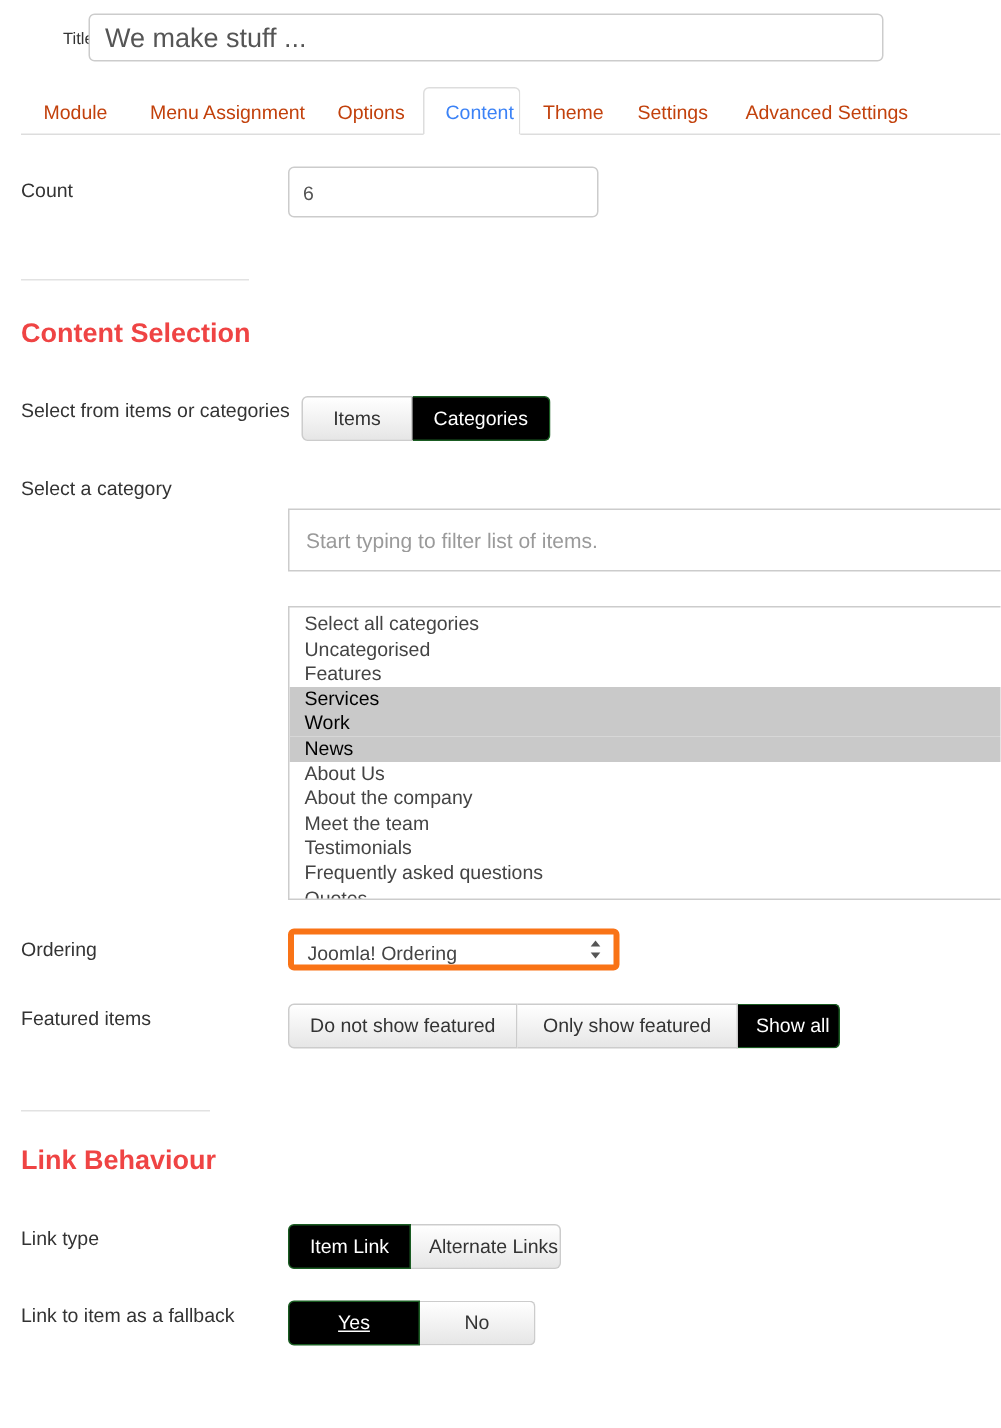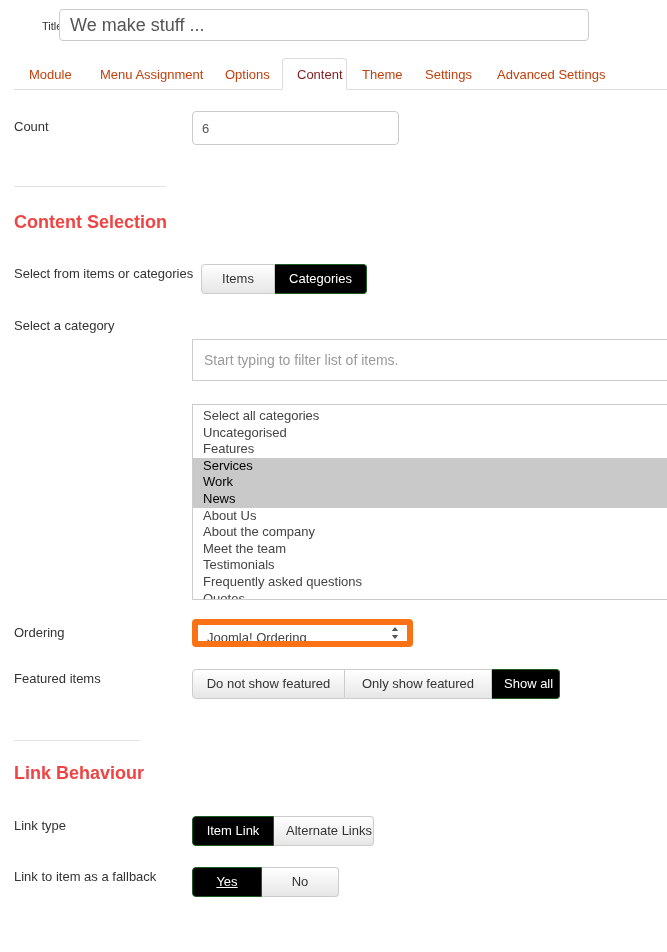--- a/index.html
+++ b/index.html
@@ -65,21 +65,21 @@
     font-size: 13px;
     color: #c2410c;
     padding: 0 14px;
     box-sizing: border-box;
     white-space: nowrap;
     cursor: pointer;
     border: 1px solid transparent;
     border-radius: 4px 4px 0 0;
   }
   .tab.active {
-    color: #7f1d1d;
+    color: #3b82f6;
     background: #ffffff;
     border: 1px solid #dddddd;
     border-bottom: 1px solid #ffffff;
     z-index: 2;
   }
 
   
   .f-label {
     position: absolute;
     left: 14px;
@@ -200,21 +200,21 @@
     background: #c9c9c9;
     color: #000000;
   }
 
   
   .ordering-select {
     position: absolute;
     left: 192px; top: 619px;
     width: 221px; height: 28px;
     box-sizing: border-box;
-    border: 6px solid #f97316;
+    border: 4px solid #f97316;
     border-radius: 4px;
     background: #ffffff;
     font-family: "Liberation Sans", sans-serif;
     font-size: 13px;
     color: #444444;
     padding: 0 22px 0 9px;
     line-height: 26px;
     cursor: pointer;
     white-space: nowrap;
     overflow: hidden;
@@ -301,15 +301,15 @@
 <div class="section-heading" style="top:762px;">Link Behaviour</div>
 
 <div class="f-label" style="top:818px;">Link type</div>
 <div class="btn-group" id="linktype-group" style="left:192px; top:816px;">
     <div class="btn active" style="width: 82px;">Item Link</div>
     <div class="btn" style="width: 100px;">Alternate Links</div>
   </div>
 
 <div class="f-label" style="top:869px;">Link to item as a fallback</div>
 <div class="btn-group" id="fallback-group" style="left:192px; top:867px;">
-    <div class="btn active" style="width: 70px; text-decoration: underline;">Yes</div>
+    <div class="btn active" style="width: 88px; text-decoration: underline;">Yes</div>
     <div class="btn" style="width: 77px;">No</div>
   </div>
 
 </body></html>

